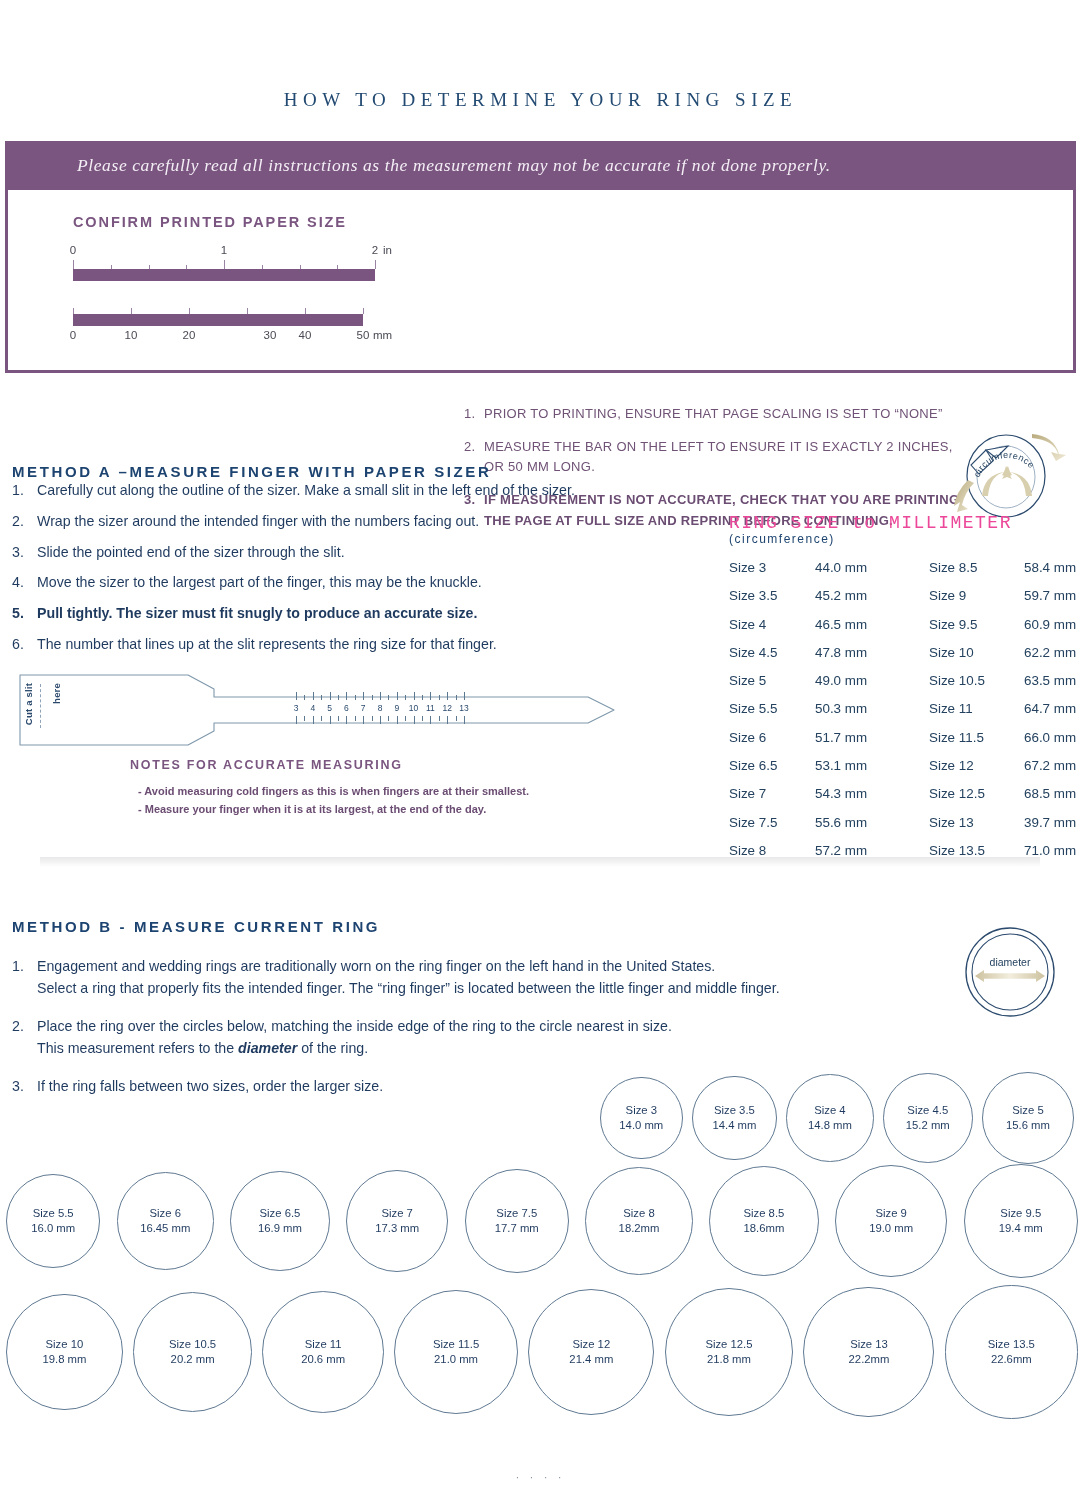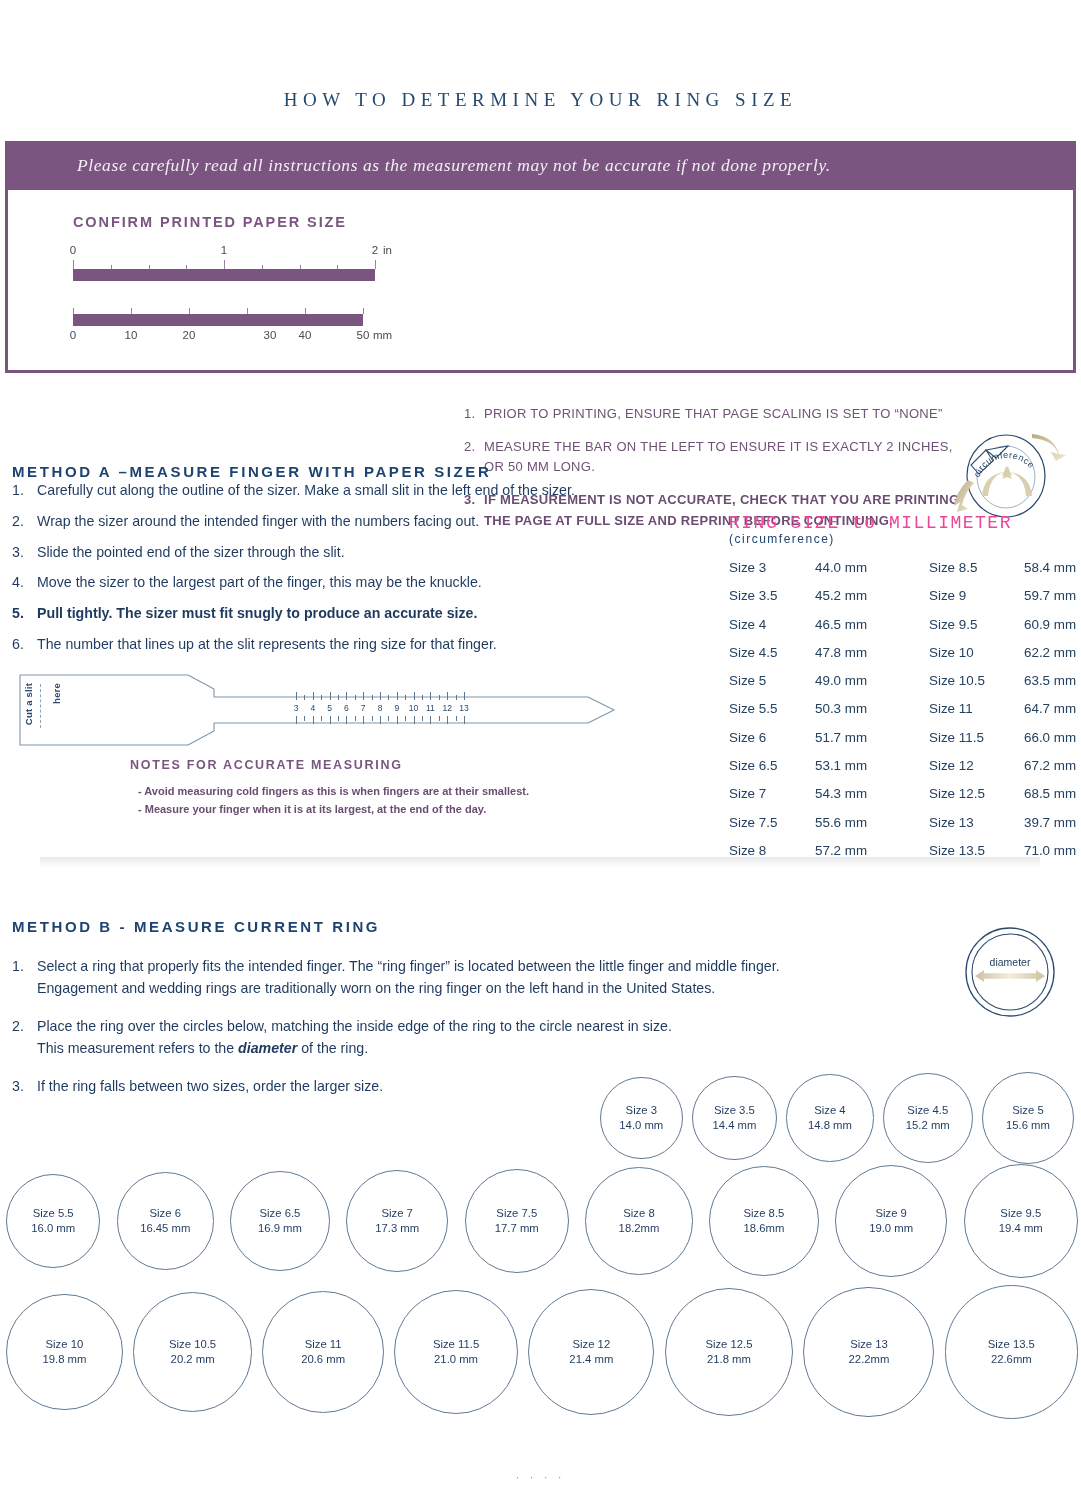--- a/index.html
+++ b/index.html
@@ -461,22 +461,22 @@
     <div>- Measure your finger when it is at  its largest, at the end of the day.</div>
   </div>
 
 <div class="soft-div"></div>
 
 <div class="method-head" id="methodB-head">METHOD B - MEASURE CURRENT RING</div>
 <div class="listB" id="methodB-list">
     <div class="row">
       <div class="n">1.</div>
       <div style="flex: 1 1 0%;">
+        <div>Engagement and wedding rings are traditionally worn on the ring finger on the left hand in the United States.</div>
         <div>Select a ring that properly fits the intended finger. The “ring finger” is located between the little finger and middle finger.</div>
-        <div>Engagement and wedding rings are traditionally worn on the ring finger on the left hand in the United States.</div>
       </div>
     </div>
     <div class="row">
       <div class="n">2.</div>
       <div style="flex: 1 1 0%;">
         <div>Place the ring over the circles below, matching the inside edge of the ring to the circle nearest in size.</div>
         <div>This measurement refers to the <i class="em">diameter</i> of the ring.</div>
       </div>
     </div>
     <div class="row">

